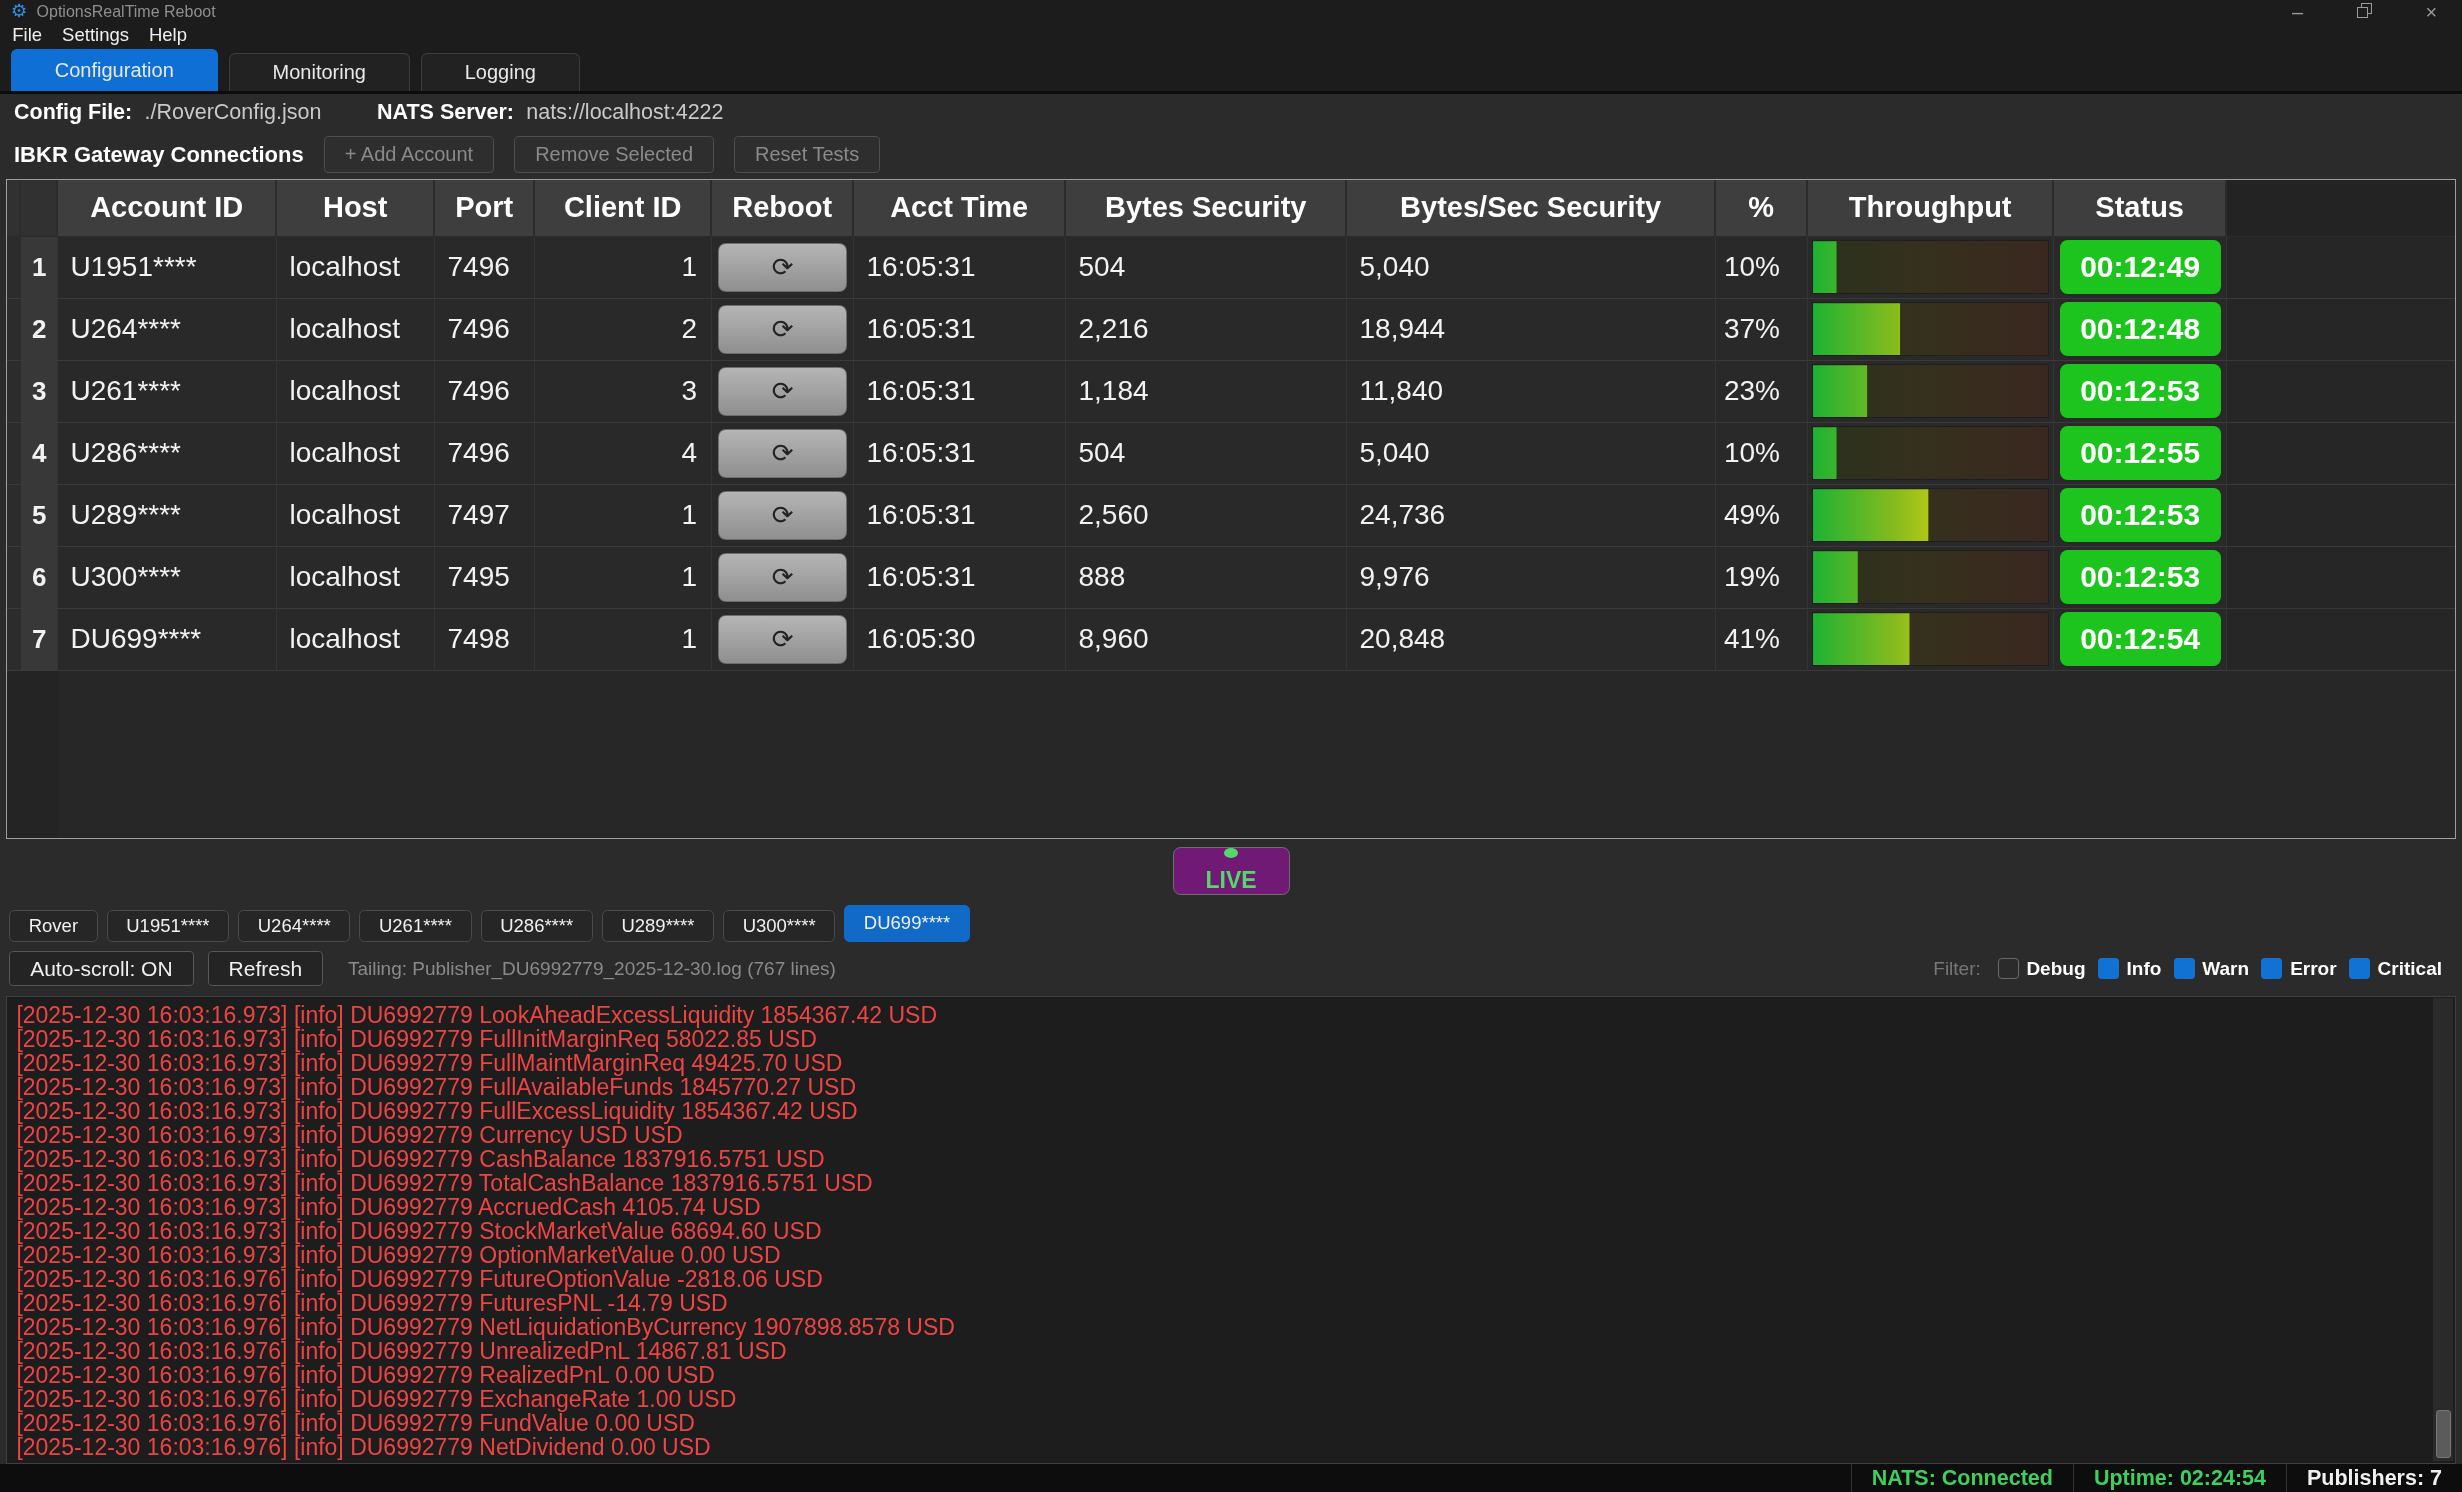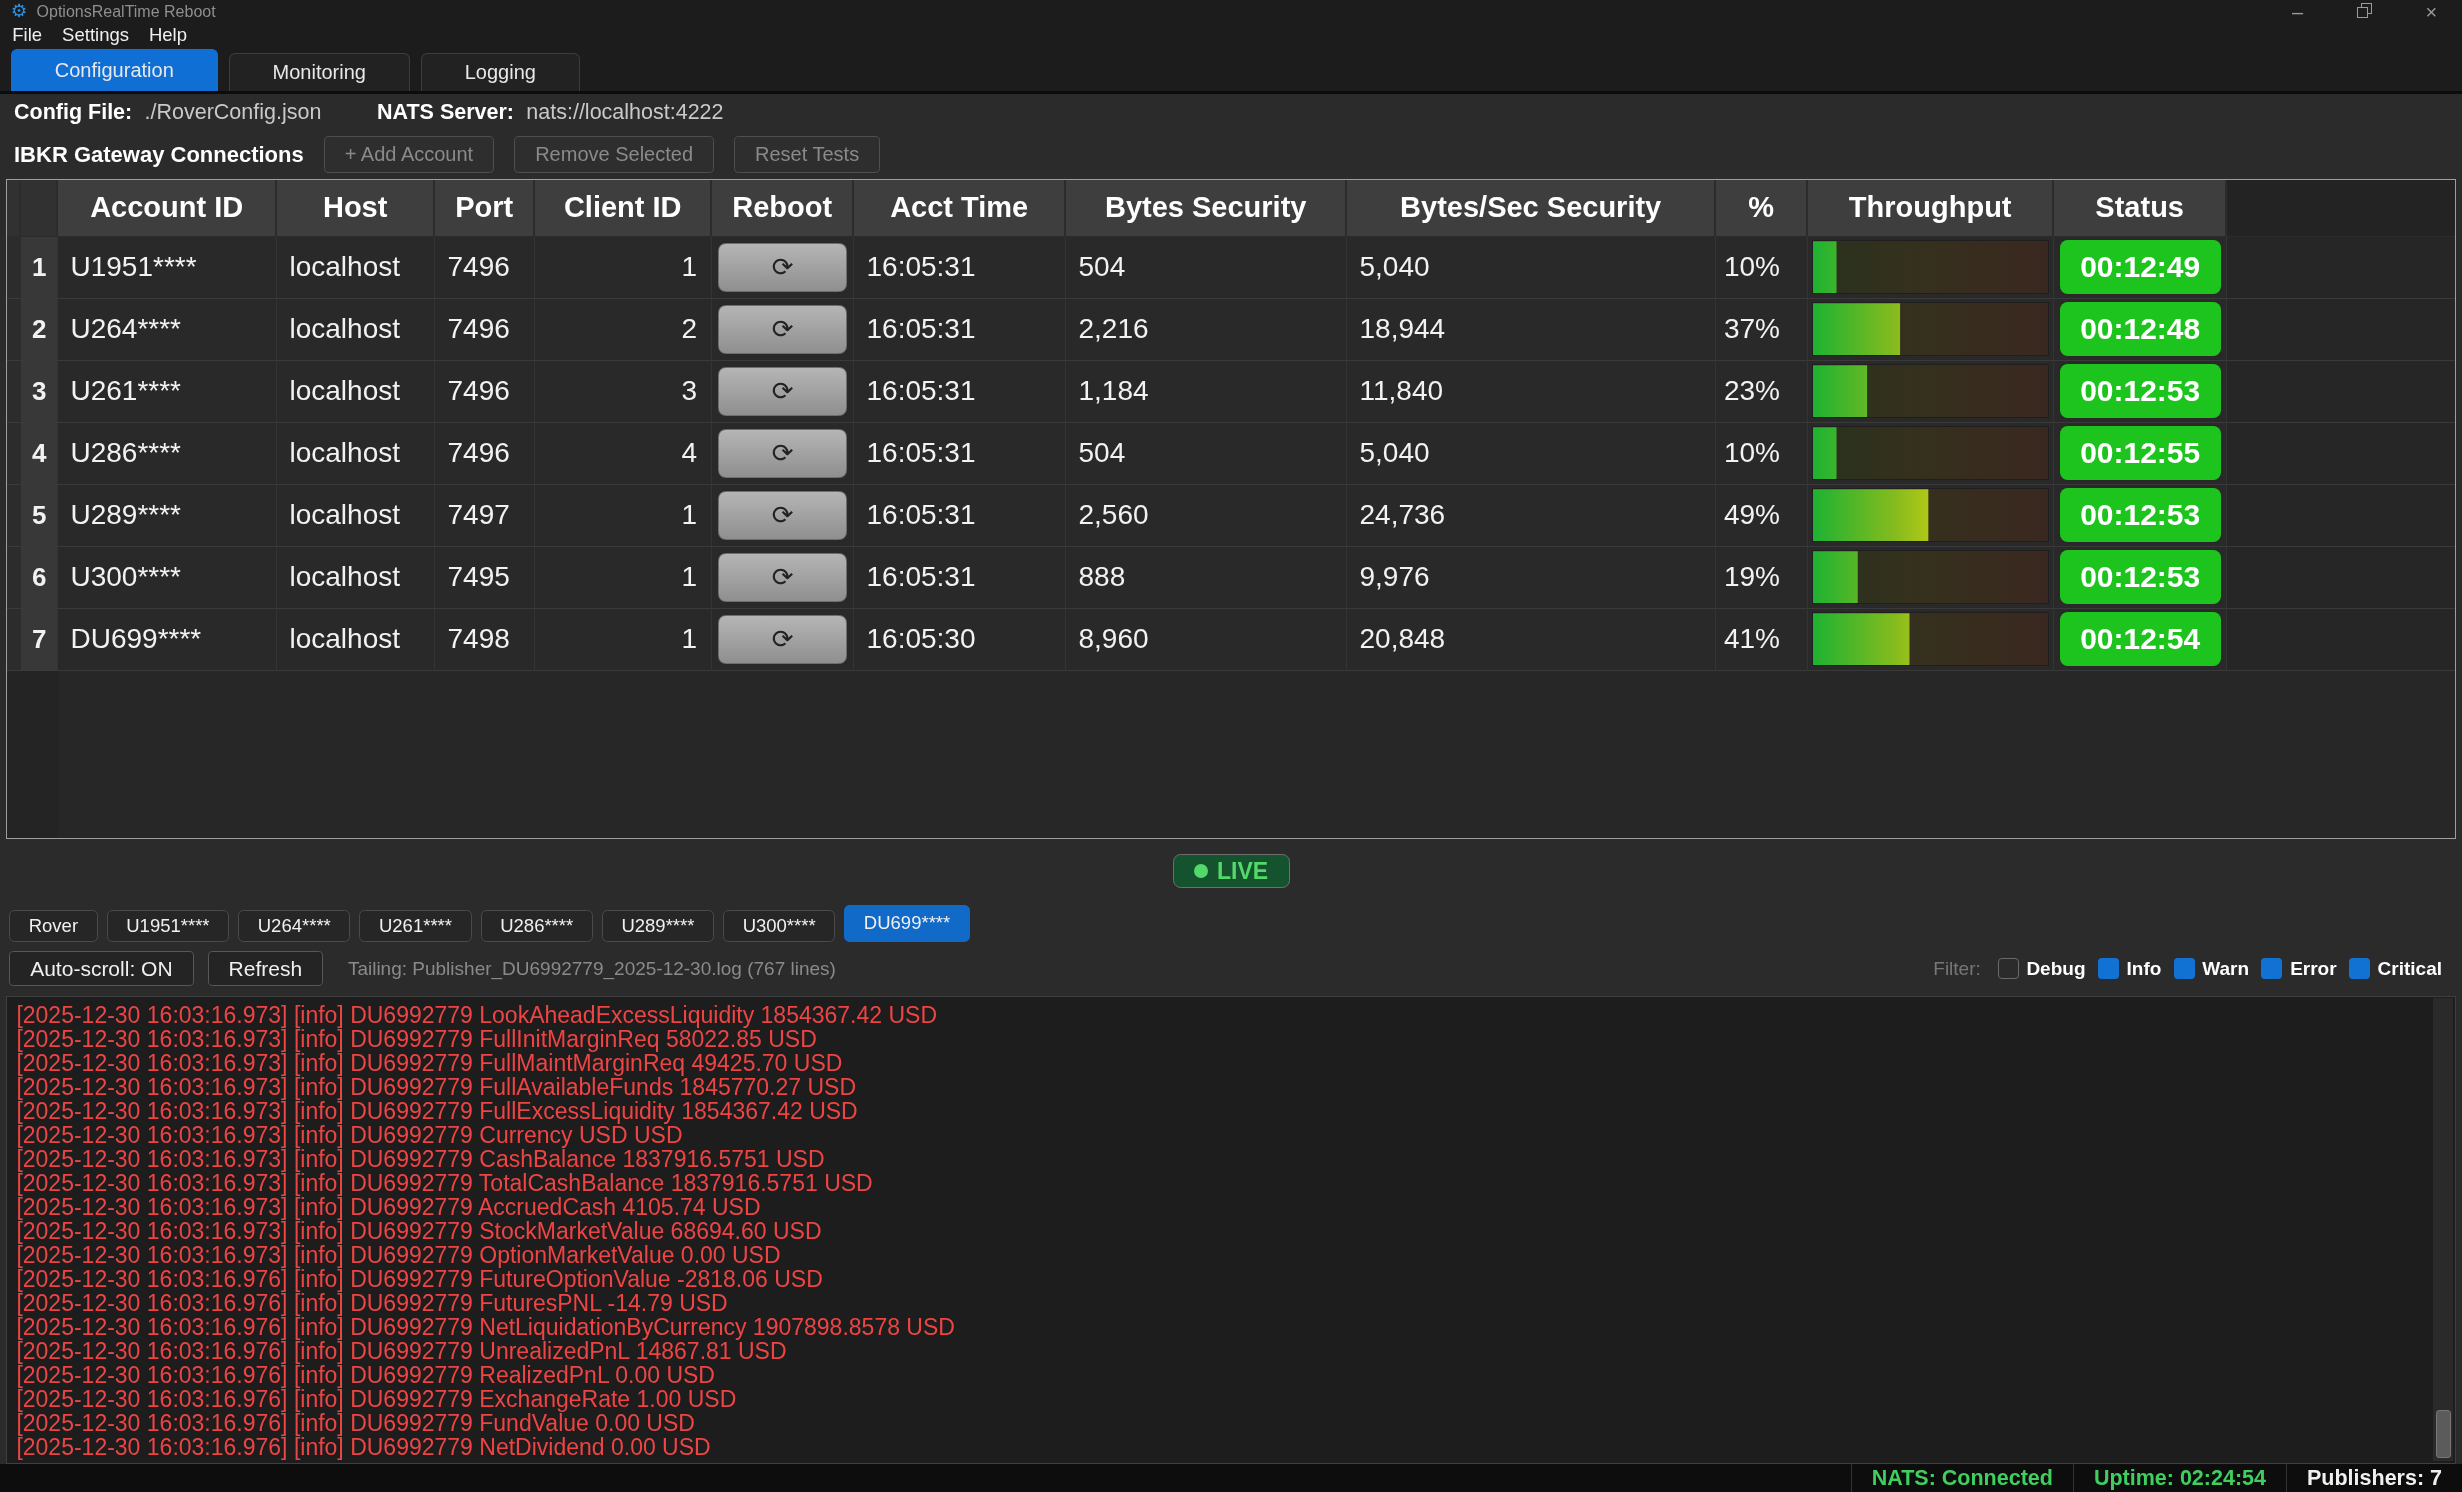--- a/index.html
+++ b/index.html
@@ -68,22 +68,22 @@
   .bar-fill { position:absolute; inset:0; background:linear-gradient(90deg,#1db232 0%,#86bb1e 35%,#c3cc14 55%,#cf3a1e 100%); }
   .status-badge { width:100%; height:54px; background:#1ec41e; border-radius:7.7px; color:#fff; font-weight:700;
                   font-size:30px; display:flex; align-items:center; justify-content:center; }
 
   .tfill { flex:1 1 auto; display:grid; grid-template-columns:51px minmax(0,1fr); }
   .tfill-gutter { background:#242424; }
   .tfill-body { background:#272727; }
 
   
   .live-row { height:65px; display:flex; align-items:center; justify-content:center; flex:0 0 auto; }
-  .live-btn { width:117px; height:34px; background:#14532d; border:1.5px solid #6f6f6f; border-radius:7.7px;
-              display:flex; align-items:center; justify-content:center; gap:9.2px; }
+  .live-btn { width:117px; height:48px; background:#701a75; border:1.5px solid #6f6f6f; border-radius:7.7px;
+              display:flex; align-items:center; justify-content:center; gap:9.2px;flex-direction:column; }
   .live-dot { width:14px; height:14px; border-radius:50%; background:#52d969; }
   .live-label { color:#52d969; font-weight:700; font-size:23px; }
 
   
   .logtabs { height:38px; display:flex; align-items:flex-end; gap:9.2px; padding:0 9.2px; flex:0 0 auto; }
   .logtab { height:32px; display:flex; align-items:center; padding:0 18.5px; font-size:18.5px; color:#f0f0f0;
             background:#262626; border:1.5px solid #4a4a4a; border-radius:5.4px; white-space:nowrap; }
   .logtab.active { background:#1169c8; border-color:#1169c8; height:37px; }
 
   .logtoolbar { height:54px; display:flex; align-items:center; gap:14px; padding:0 9.2px; flex:0 0 auto; }

